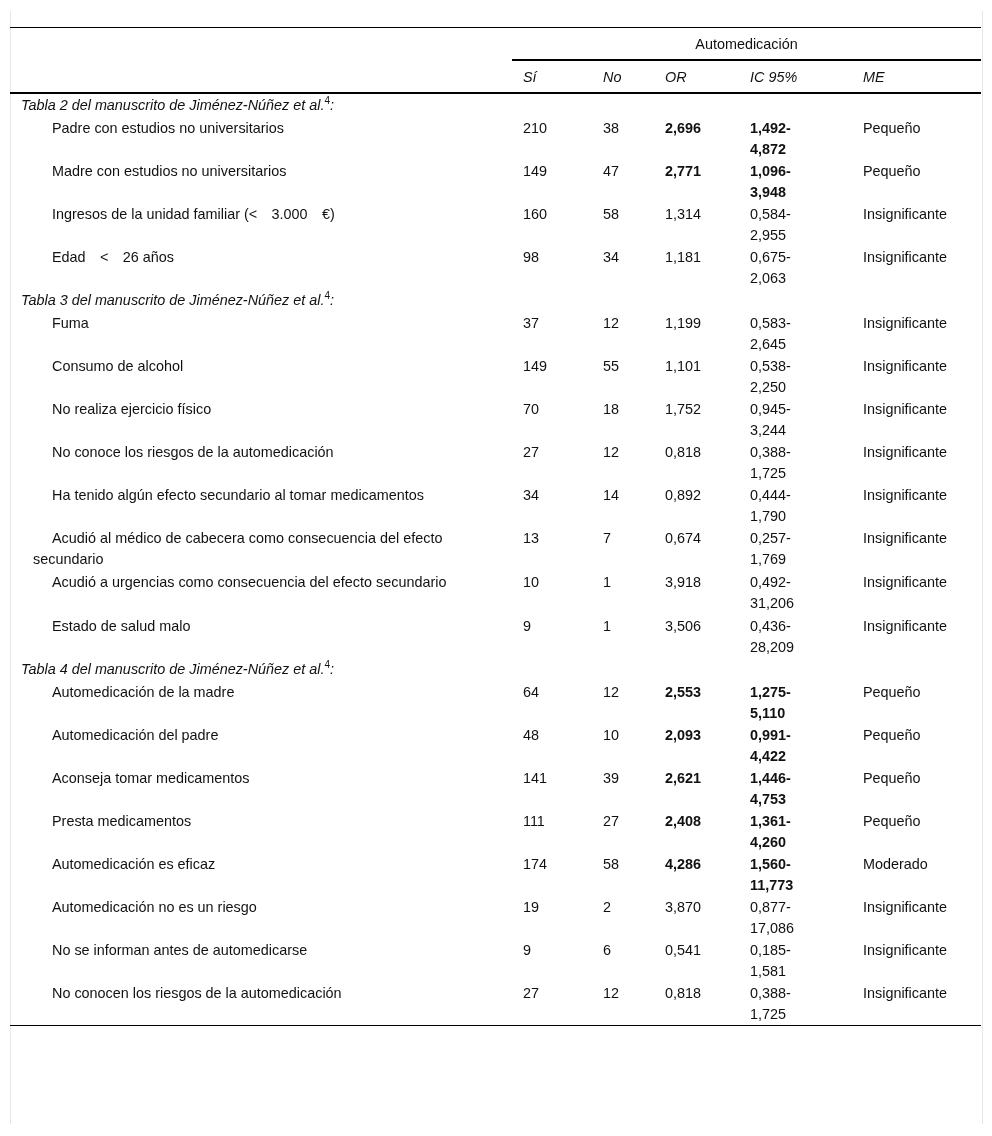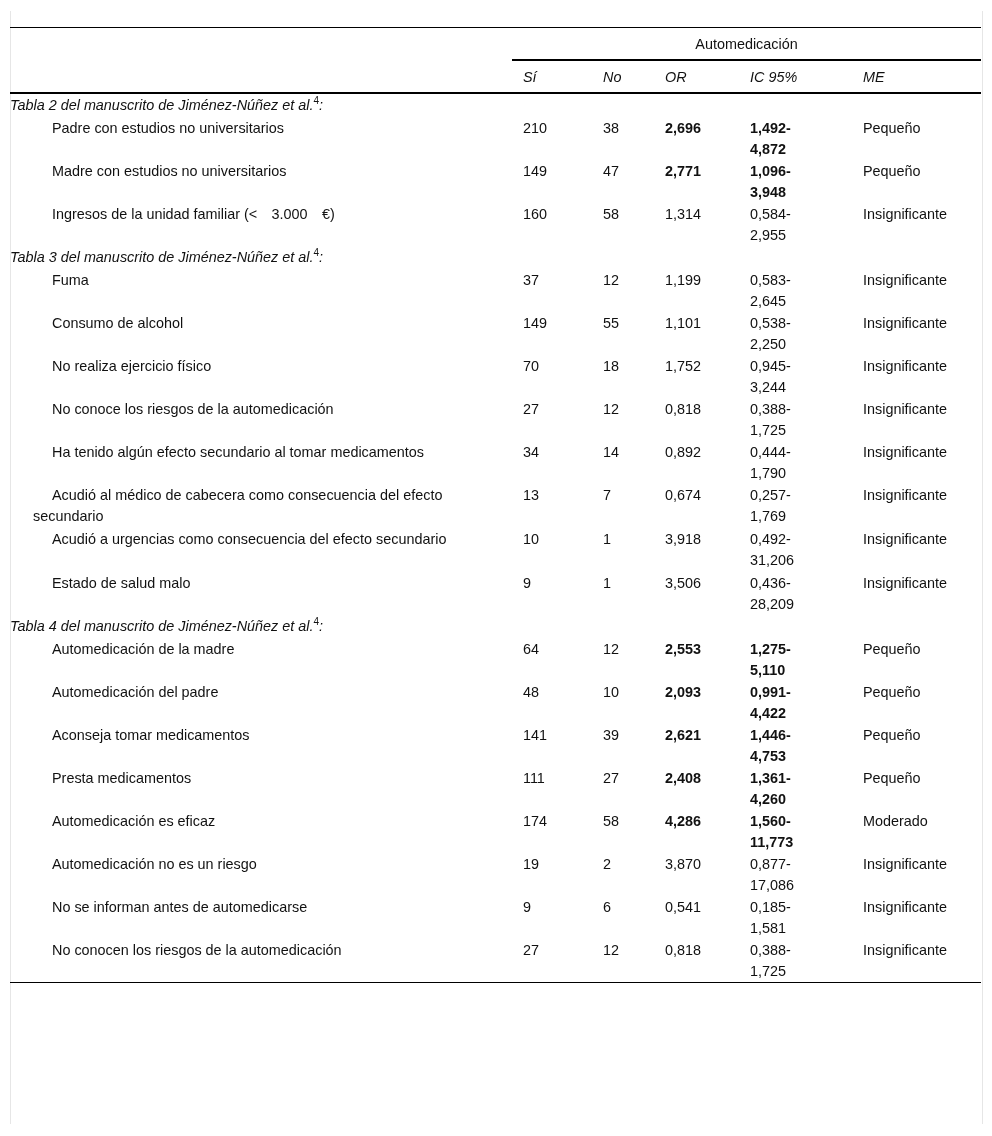--- a/index.html
+++ b/index.html
@@ -21,21 +21,21 @@
   col.c-or { width: 85px; }
   col.c-ic { width: 113px; }
   col.c-me { width: 129px; }
   thead tr.top th { border-top: 1px solid #000; }
   th { font-weight: normal; text-align: left; }
   th.group { text-align: center; height: 31px; padding: 0; vertical-align: middle; }
   th.group.span { border-bottom: 2px solid #000; }
   tr.subhead th { height: 31px; padding: 0 0 0 11px; vertical-align: middle; border-bottom: 2px solid #000000; font-style: italic; }
   td { vertical-align: top; padding: 0; line-height: 20.5px; }
   td.num { padding-left: 11px; }
-  tr.section td { font-style: italic; height: 23px; line-height: 23px; }
+  tr.section td { padding-left: 11px; font-style: italic; height: 23px; line-height: 23px; }
   tr.section sup { font-size: 10px; font-style: normal; vertical-align: 6px; line-height: 0; }
   tr.item td { padding-top: 1px; padding-bottom: 1px; height: 42px; box-sizing: border-box; }
   tr.item td.label { padding-left: 23px; text-indent: 19px; }
   tr.item.wrap2 td { height: 44px; }
   .b { font-weight: bold; }
   tbody tr:last-child td { border-bottom: 1px solid #000; }
 </style>
 </head>
 <body>
 
@@ -85,20 +85,28 @@
         <td class="num">Pequeño</td>
       </tr>
       <tr class="item">
         <td class="label">Ingresos de la unidad familiar (&lt; 3.000 €)</td>
         <td class="num">160</td>
         <td class="num">58</td>
         <td class="num">1,314</td>
         <td class="num">0,584-<br>2,955</td>
         <td class="num">Insignificante</td>
       </tr>
+      <tr class="item">
+        <td class="label">Edad &lt; 26 años</td>
+        <td class="num">98</td>
+        <td class="num">34</td>
+        <td class="num">1,181</td>
+        <td class="num">0,675-<br>2,063</td>
+        <td class="num">Insignificante</td>
+      </tr>
       <tr class="section">
         <td colspan="6"><span>Tabla 3 del manuscrito de Jiménez-Núñez et al.</span><sup>4</sup><span>:</span></td>
       </tr>
       <tr class="item">
         <td class="label">Fuma</td>
         <td class="num">37</td>
         <td class="num">12</td>
         <td class="num">1,199</td>
         <td class="num">0,583-<br>2,645</td>
         <td class="num">Insignificante</td>

